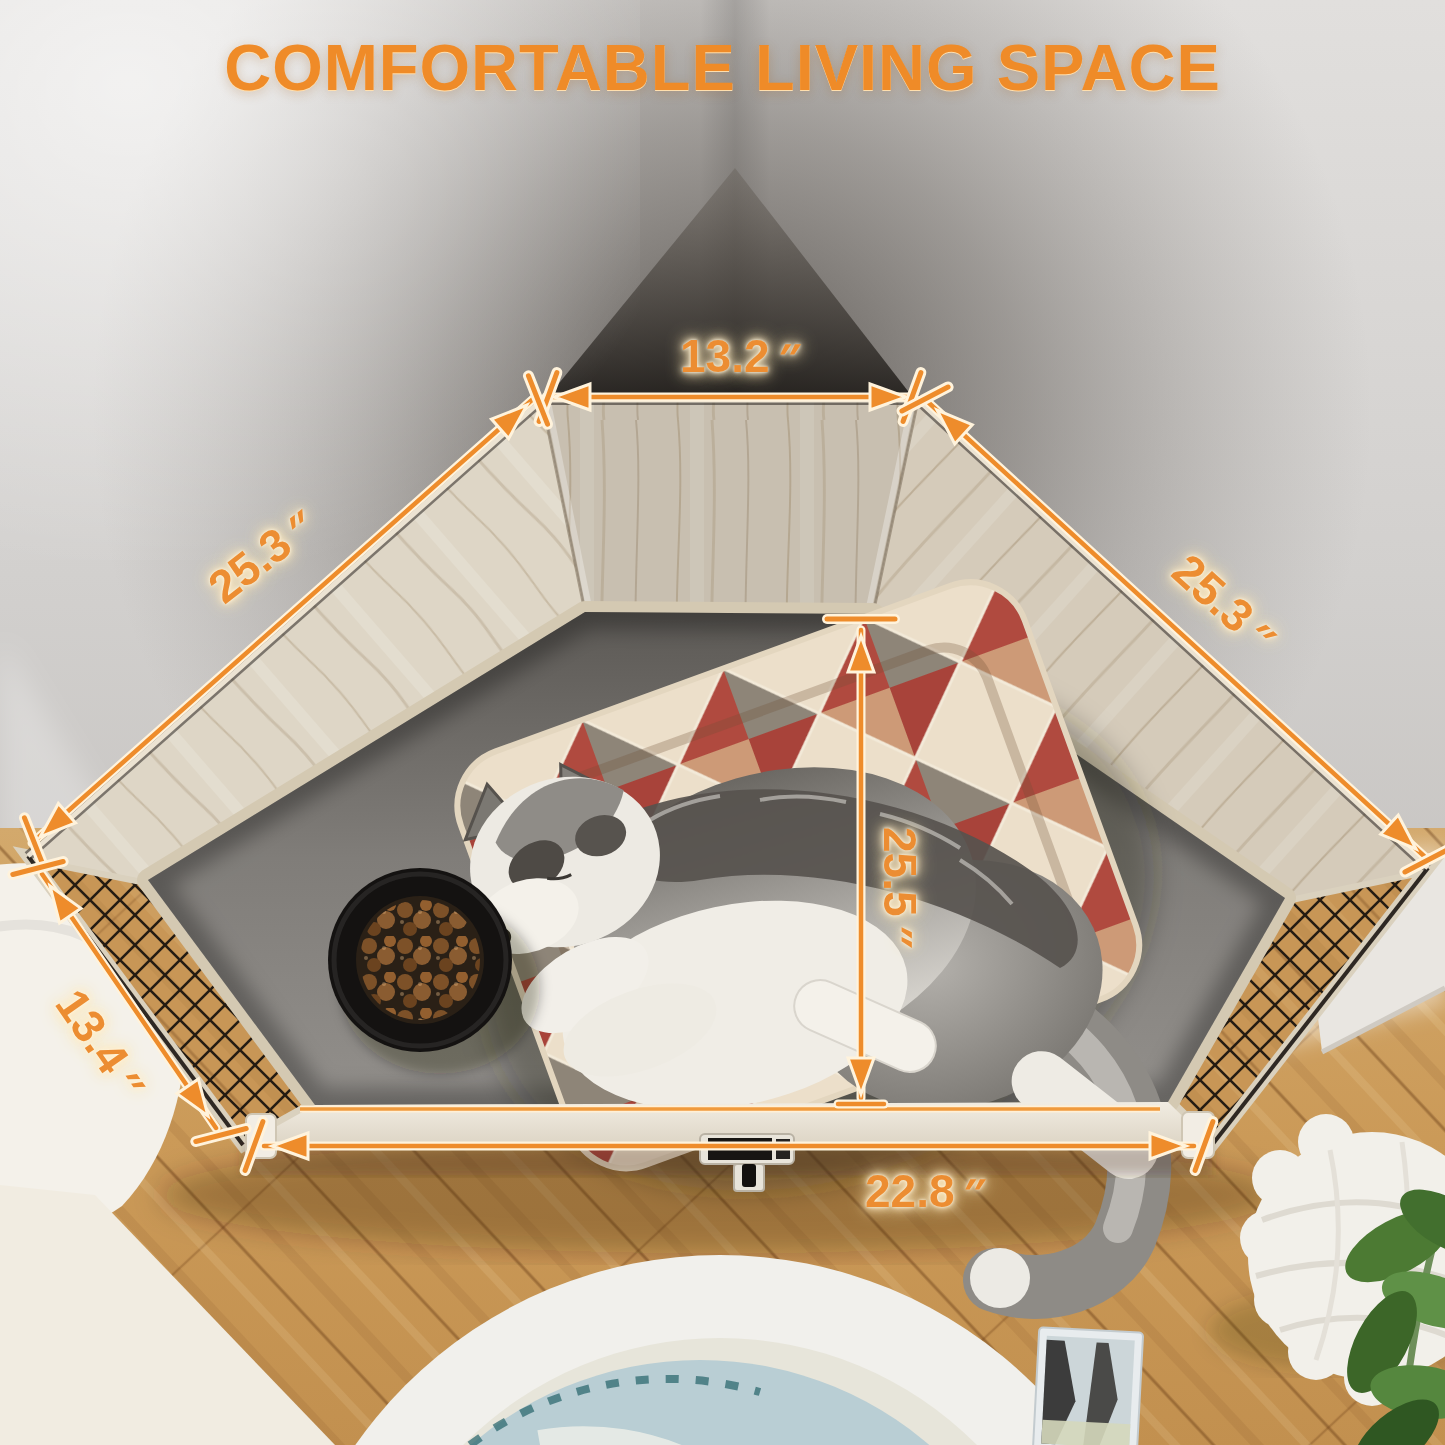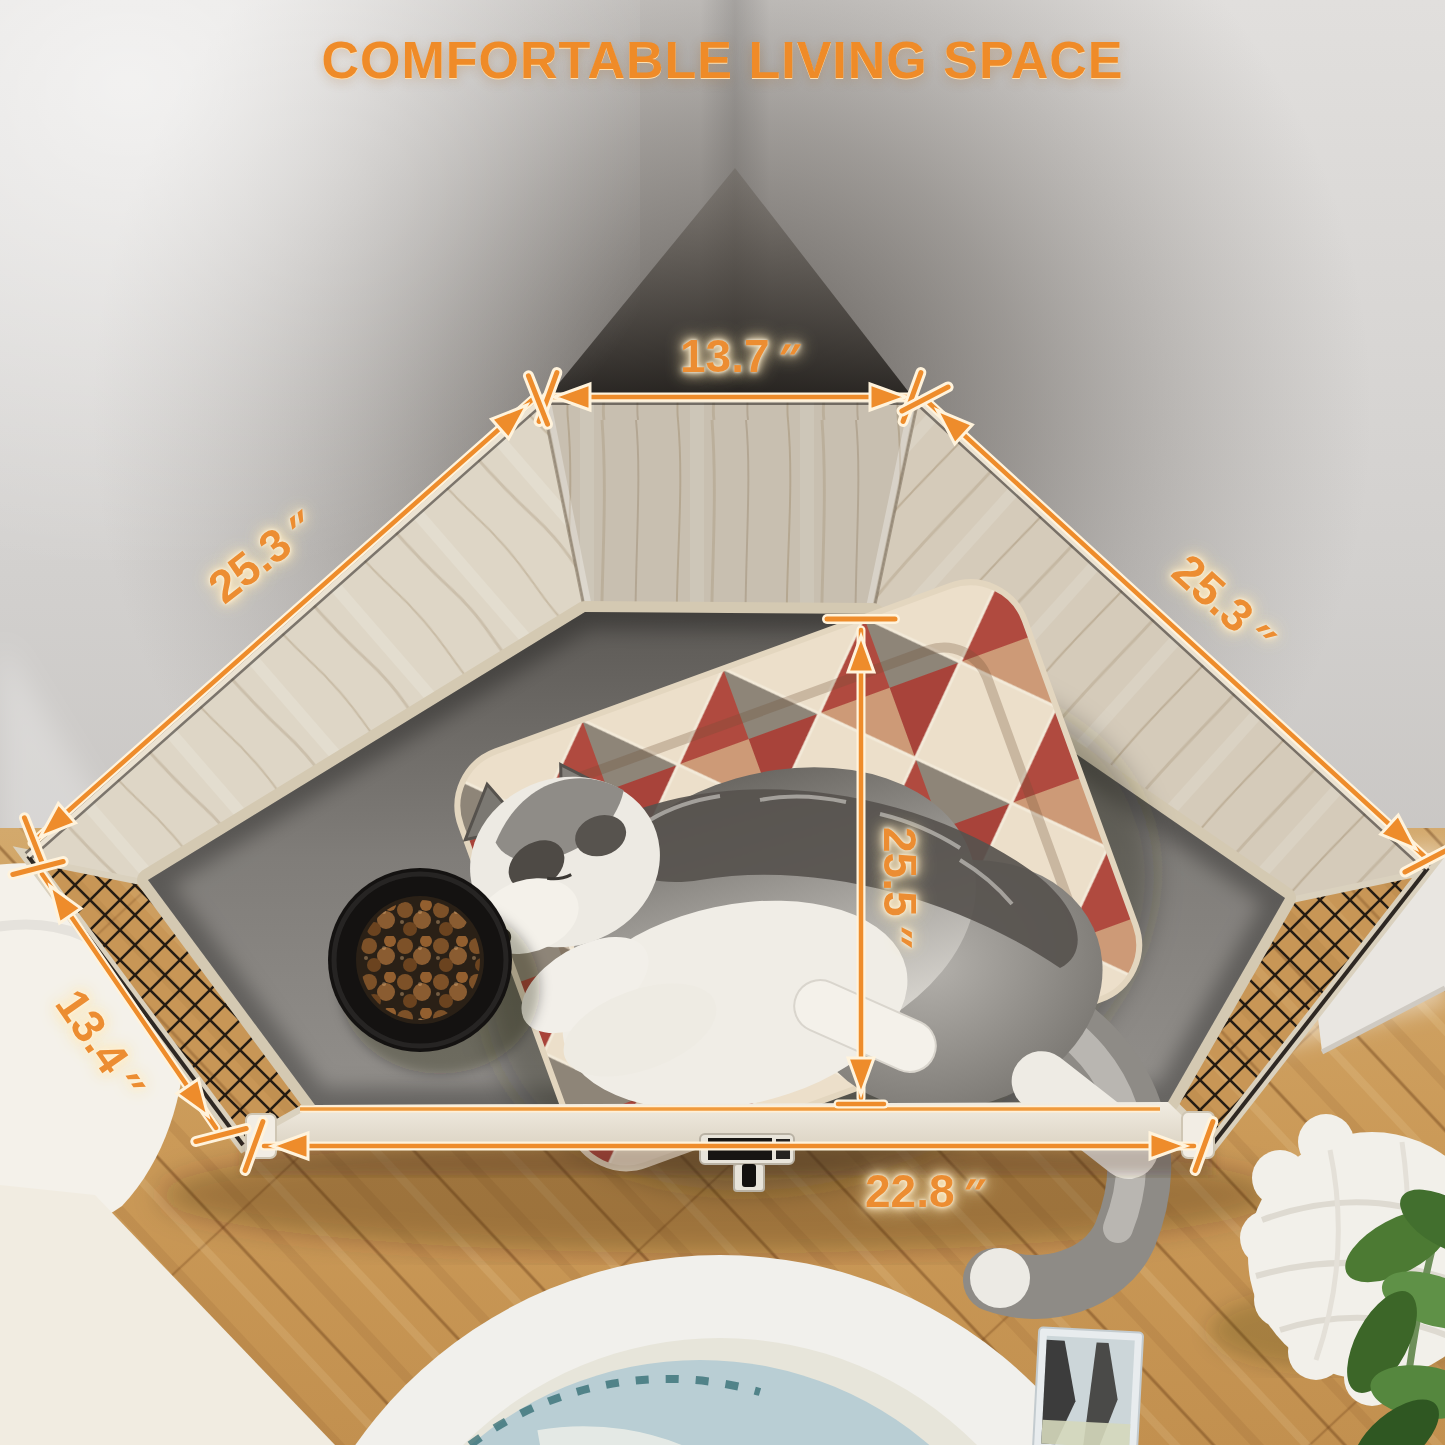--- a/index.html
+++ b/index.html
@@ -1,20 +1,20 @@
 <!DOCTYPE html>
 <html><head>
 <meta charset="utf-8">
 <style>
   html,body{margin:0;padding:0;background:#9a9794;}
   .stage{position:relative;width:1445px;height:1445px;overflow:hidden;
          font-family:"Liberation Sans",sans-serif;background:#d8d6d4;}
   .stage svg{position:absolute;left:0;top:0;}
   .headline{position:absolute;top:30px;left:0;right:0;text-align:center;
-            font-weight:800;font-size:52px;letter-spacing:1px;color:#ef8b28;
+            font-weight:800;font-size:65px;letter-spacing:1px;color:#ef8b28;
             text-shadow:0 1px 0 #ffdfae, 0 3px 12px rgba(160,95,25,.28);
             white-space:nowrap;}
   .dim{position:absolute;font-weight:700;font-size:46px;color:#ec8d32;
        white-space:nowrap;transform-origin:center;
        text-shadow:0 0 3px #fff7e4,0 0 7px #ffefcd,0 0 13px #ffe8ba,0 0 20px #ffe3ad;}
   .dim .u{display:inline-block;margin-left:7px;transform:skewX(-20deg);font-size:.88em;}
   .d-top   {left:738px;top:356px;transform:translate(-50%,-50%);}
   .d-left  {left:260px;top:557px;transform:translate(-50%,-50%) rotate(-38deg);}
   .d-right {left:1223px;top:602px;transform:translate(-50%,-50%) rotate(42deg);}
   .d-mid   {left:900px;top:885px;transform:translate(-50%,-50%) rotate(90deg);}
@@ -349,21 +349,21 @@
     <use href="#arrow" transform="translate(272,1146) rotate(180)"></use>
     <use href="#arrow" transform="translate(1186,1146)"></use>
     <use href="#tick" transform="translate(254,1146) rotate(20)"></use>
     <use href="#tick" transform="translate(1204,1146) rotate(20)"></use>
   </g>
 </svg>
 
   <div class="headline">COMFORTABLE LIVING SPACE</div>
 
   <div class="dim d-top">
-    <span>13.7</span><span class="u">″</span>
+    <span>13.2</span><span class="u">″</span>
   </div>
   <div class="dim d-left">
     <span>25.3</span><span class="u">″</span>
   </div>
   <div class="dim d-right">
     <span>25.3</span><span class="u">″</span>
   </div>
   <div class="dim d-mid">
     <span>25.5</span><span class="u">″</span>
   </div>

